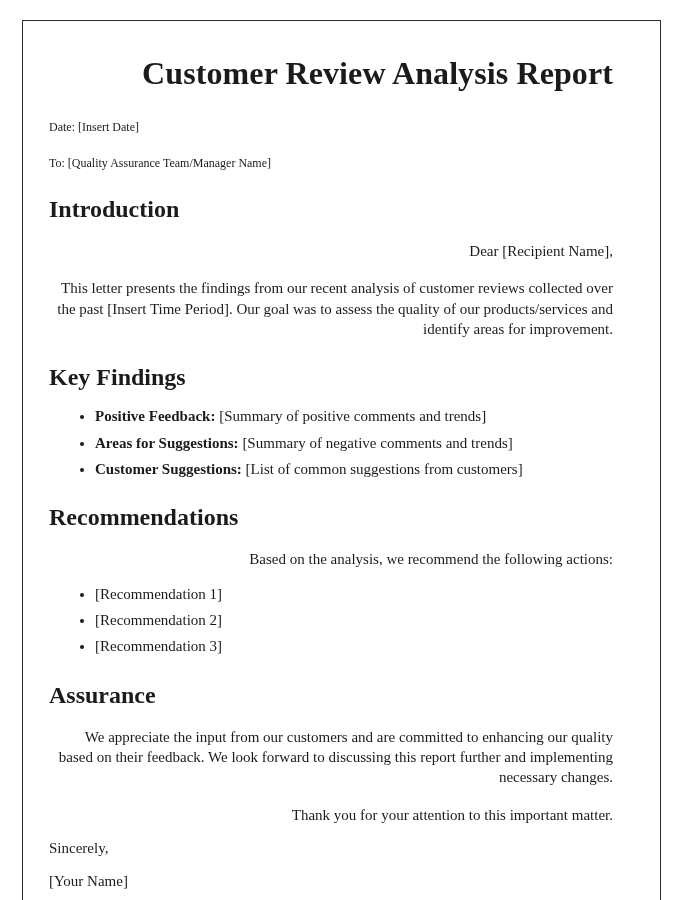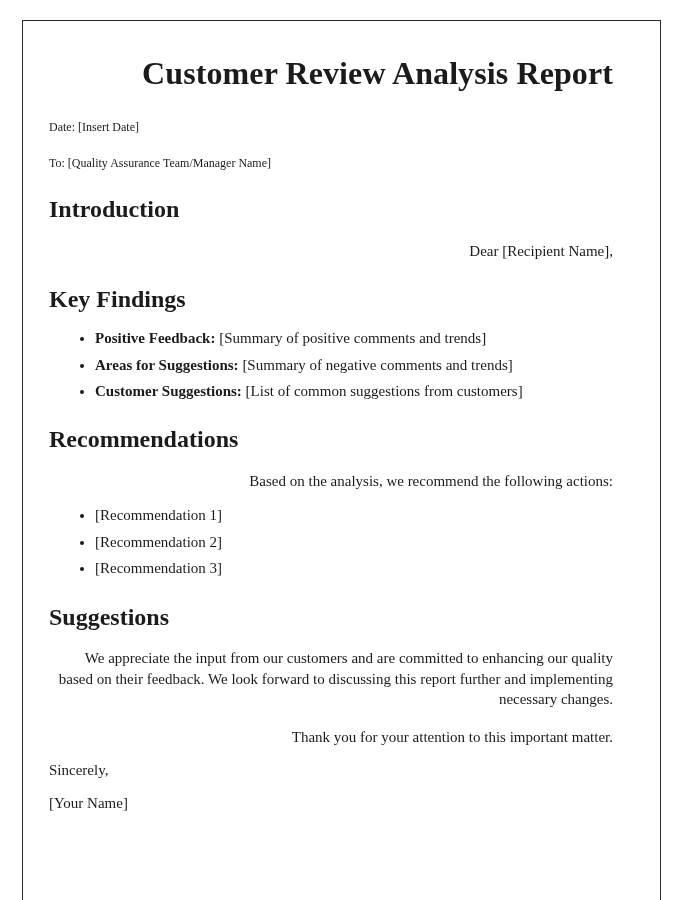--- a/index.html
+++ b/index.html
@@ -95,40 +95,41 @@
     <h1 class="doc-title">Customer Review Analysis Report</h1>
 
     <p class="meta-line first">Date: [Insert Date]</p>
 
     <p class="meta-line">To: [Quality Assurance Team/Manager Name]</p>
 
     <h2 class="section-heading">Introduction</h2>
 
     <p class="body-para">Dear [Recipient Name],</p>
 
+    <p class="body-para">This letter presents the findings from our recent analysis of customer reviews collected over the past [Insert Time Period]. Our goal was to assess the quality of our products/services and identify areas for improvement.</p>
 
     <h2 class="section-heading">Key Findings</h2>
 
     <ul class="bullet-list">
       <li><span class="lead">Positive Feedback:</span><span> [Summary of positive comments and trends]</span></li>
       <li><span class="lead">Areas for Suggestions:</span><span> [Summary of negative comments and trends]</span></li>
       <li><span class="lead">Customer Suggestions:</span><span> [List of common suggestions from customers]</span></li>
     </ul>
 
     <h2 class="section-heading">Recommendations</h2>
 
     <p class="body-para">Based on the analysis, we recommend the following actions:</p>
 
     <ul class="bullet-list">
       <li><span>[Recommendation 1]</span></li>
       <li><span>[Recommendation 2]</span></li>
       <li><span>[Recommendation 3]</span></li>
     </ul>
 
-    <h2 class="section-heading">Suggestions</h2>
+    <h2 class="section-heading">Assurance</h2>
 
     <p class="body-para">We appreciate the input from our customers and are committed to enhancing our quality based on their feedback. We look forward to discussing this report further and implementing necessary changes.</p>
 
     <p class="body-para">Thank you for your attention to this important matter.</p>
 
     <p class="sig-line">Sincerely,</p>
 
     <p class="sig-line">[Your Name]</p>
 
   </div>

